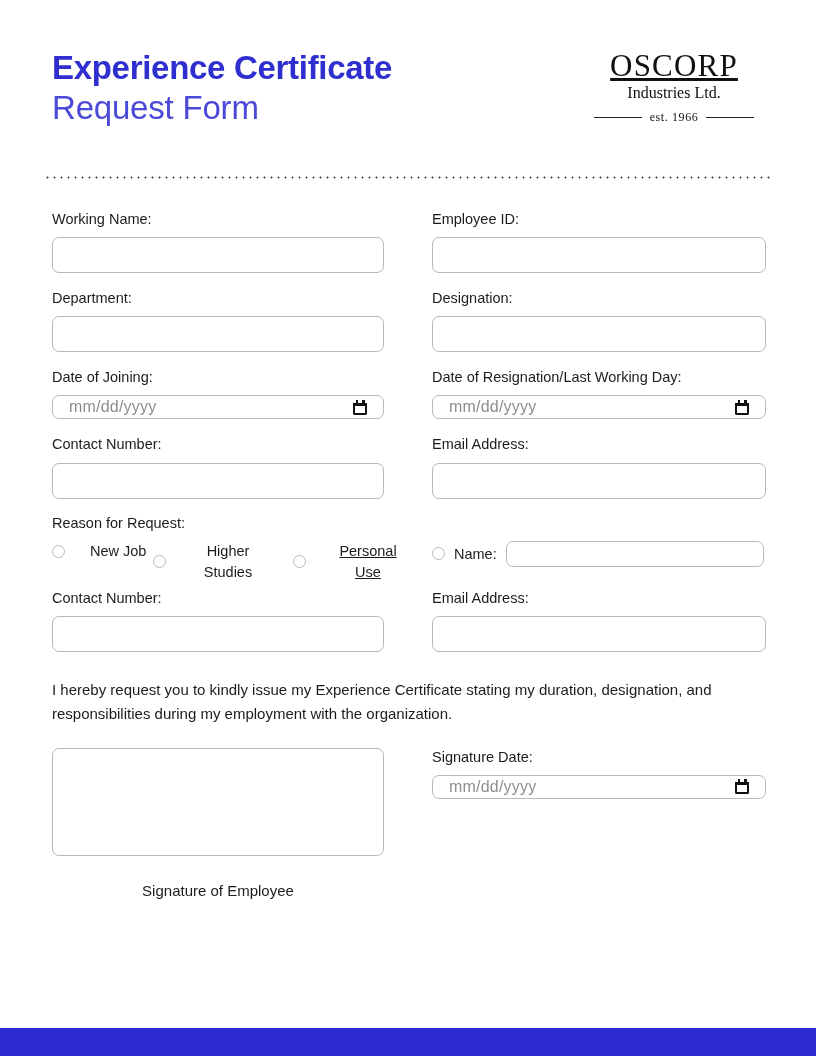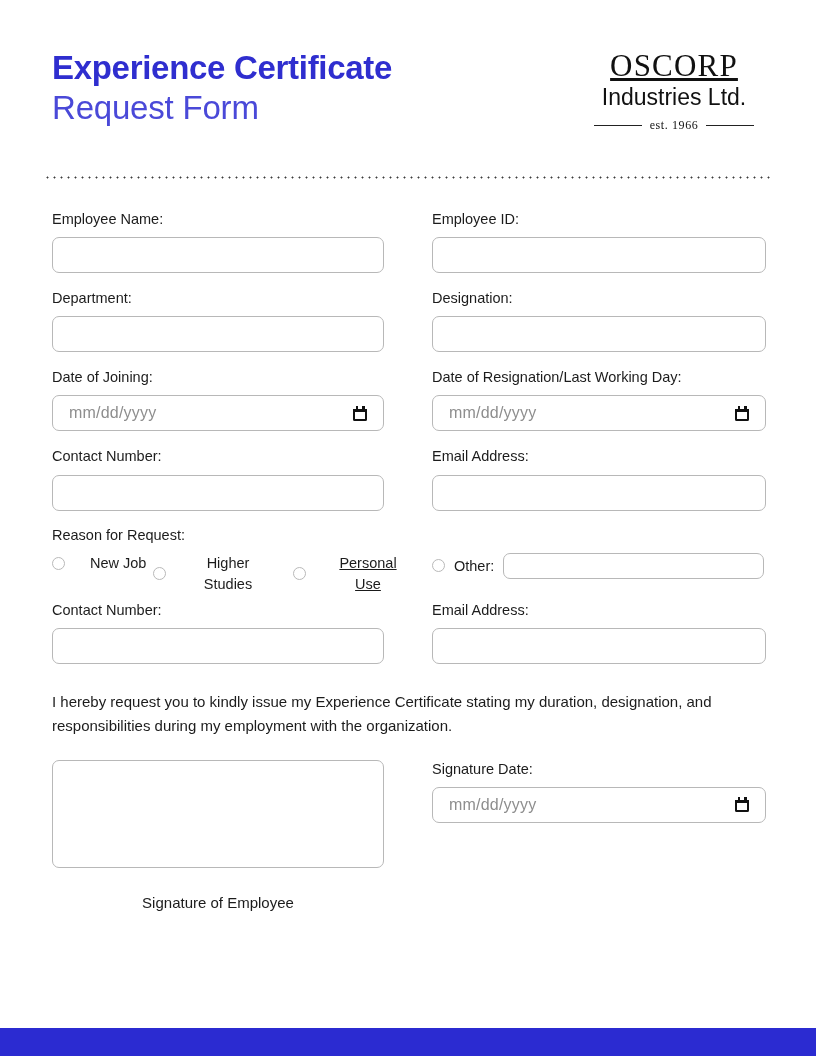--- a/index.html
+++ b/index.html
@@ -63,22 +63,22 @@
   .logo-name {
     font-family: "Liberation Serif", serif;
     font-size: 31px;
     letter-spacing: 1.2px;
     color: #111111;
     line-height: 1.02;
     white-space: nowrap;
     text-decoration: underline;
   }
   .logo-sub {
-    font-family: Liberation Sans, sans-serif;
-    font-size: 23px;
+    font-family: Liberation Serif, serif;
+    font-size: 16px;
     color: #111111;
     line-height: 1.25;
     margin-top: 1px;
     white-space: nowrap;
   }
   .logo-est {
     display: flex;
     align-items: center;
     justify-content: center;
     gap: 8px;
@@ -143,21 +143,21 @@
 
   .field {
     height: 36px;
     width: 100%;
     border: 1px solid #b8b8b8;
     border-radius: 7px;
     background: #ffffff;
   }
 
   .date-field {
-    height: 36px;
+    height: 24px;
     width: 100%;
     border: 1px solid #b8b8b8;
     border-radius: 7px;
     background: #ffffff;
     display: flex;
     align-items: center;
     justify-content: space-between;
     padding: 0 16px 0 16px;
   }
   .date-placeholder {
@@ -325,21 +325,21 @@
       </div>
     </div>
   </div>
 
   <div class="divider"></div>
 
   <div class="form-body">
 
     <div class="row">
       <div class="col">
-        <div class="label">Employee Name:</div>
+        <div class="label">Working Name:</div>
         <input class="field" type="text" value="" style="">
       </div>
       <div class="col-wide">
         <div class="label">Employee ID:</div>
         <input class="field" type="text" value="" style="">
       </div>
     </div>
 
     <div class="row">
       <div class="col">
@@ -398,21 +398,21 @@
         <label class="radio-opt o2">
           <span class="radio"></span>
           <span class="radio-text wide">Higher Studies</span>
         </label>
         <label class="radio-opt o3">
           <span class="radio"></span>
           <span class="radio-text wide">Personal Use</span>
         </label>
         <div class="other-group">
           <span class="radio"></span>
-          <span class="other-label">Other:</span>
+          <span class="other-label">Name:</span>
           <input class="other-input" type="text" value="" style="">
         </div>
       </div>
     </div>
 
     <div class="row">
       <div class="col">
         <div class="label">Contact Number:</div>
         <input class="field" type="text" value="" style="">
       </div>

